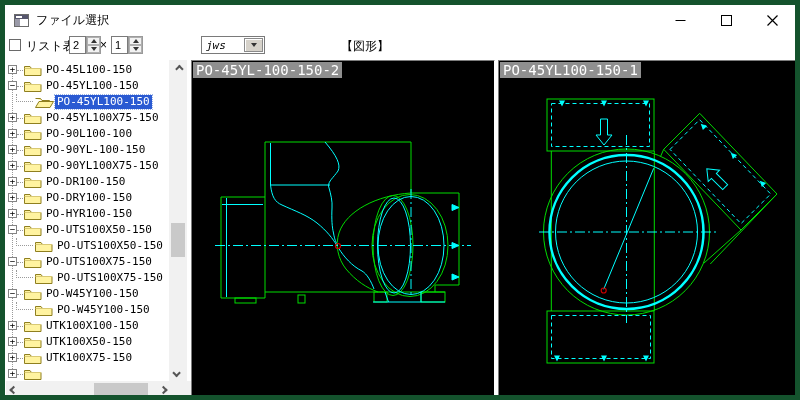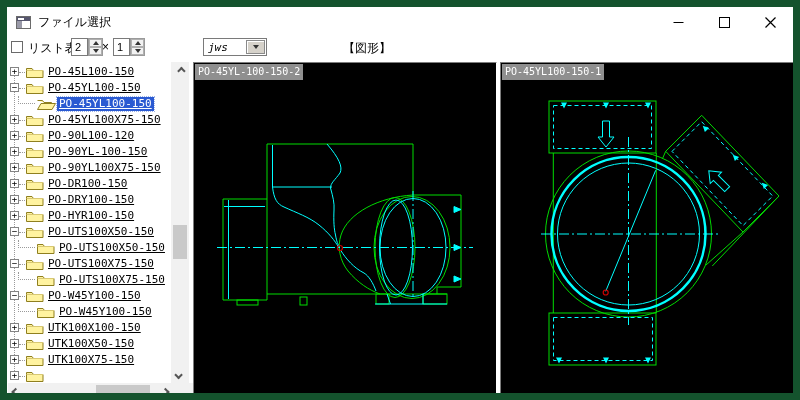--- a/index.html
+++ b/index.html
@@ -1,18 +1,18 @@
 <!DOCTYPE html>
 <html><head>
 <meta charset="utf-8">
 <style>
   html,body{margin:0;padding:0;background:#cfcfcf;}
   *{box-sizing:border-box;}
   .window{position:relative;width:800px;height:400px;background:#ffffff;
-    border:7px solid #14532d;overflow:hidden;
+    border:5px solid #14532d;overflow:hidden;
     font-family:"Liberation Sans", sans-serif;color:#000;}
   
   .titlebar{position:absolute;left:0;top:0;width:100%;height:30px;background:#fff;}
   .appicon{position:absolute;left:9px;top:8px;width:15px;height:13px;}
   .title{position:absolute;left:31px;top:7px;font-size:12px;line-height:16px;}
   .winbtns{position:absolute;right:0;top:0;height:30px;display:flex;}
   .wbtn{width:46px;height:30px;display:flex;align-items:center;justify-content:center;}
   
   .checkbox{position:absolute;left:4px;top:34px;width:12px;height:12px;background:#fff;border:1px solid #6a6a6a;}
   .cblabel{position:absolute;left:21px;top:33px;font-size:12px;}
@@ -34,42 +34,42 @@
   .trunk{position:absolute;left:6px;top:7px;height:306px;width:0;border-left:1px dotted #9a9a9a;}
   .trows{position:absolute;left:0;top:2px;width:185px;}
   .trow{position:relative;height:16px;}
   .exp{position:absolute;left:2px;top:3px;width:9px;height:9px;background:#fff;border:1px solid #848484;
     font-size:9px;line-height:7px;text-align:center;font-family:"DejaVu Sans Mono",monospace;}
   .hdots{position:absolute;left:11px;top:8px;width:6px;border-top:1px dotted #9a9a9a;}
   .lconn{position:absolute;left:10px;top:0;width:17px;height:8px;border-left:1px dotted #9a9a9a;border-bottom:1px dotted #9a9a9a;}
   .fico{position:absolute;left:17px;top:1px;width:20px;height:14px;}
   .fico.lv1{left:28px;}
   .tlabel{position:absolute;left:38px;top:1px;font-size:11px;line-height:14px;padding:0 2px;
-    font-family:"DejaVu Sans Mono",monospace;white-space:nowrap;text-decoration:underline;}
+    font-family:"DejaVu Sans Mono",monospace;white-space:nowrap;}
   .tlabel.lv1{left:49px;}
   .tlabel.sel{background:#2a5ad2;color:#fff;outline:1px dotted #9cb4e8;}
   
   .vscroll{position:absolute;left:163px;top:0;width:18px;height:321px;background:#f1f1f1;}
   .hscroll{position:absolute;left:0;top:321px;width:164px;height:17px;background:#f1f1f1;}
   .hcorner{position:absolute;left:164px;top:321px;width:21px;height:17px;background:#f1f1f1;}
   .sarrow{position:absolute;display:flex;align-items:center;justify-content:center;width:17px;height:17px;}
   .chev{display:inline-block;width:6px;height:6px;border-left:2px solid #555;border-bottom:2px solid #555;}
   .chev.u{transform:rotate(135deg) translate(-1px,-1px);}
   .chev.d{transform:rotate(-45deg) translate(-1px,-1px);}
   .chev.l{transform:rotate(45deg) translate(-1px,1px);}
   .chev.r{transform:rotate(-135deg) translate(-1px,1px);}
   .vthumb{position:absolute;left:2px;top:163px;width:14px;height:34px;background:#c9c9c9;}
   .hthumb{position:absolute;left:88px;top:2px;width:54px;height:13px;background:#c9c9c9;}
   
   .panel{position:absolute;top:55px;height:338px;background:#000;
     border-top:1px solid #7c7c7c;border-left:1px solid #7c7c7c;border-bottom:1px solid #fff;border-right:1px solid #fff;}
   .panel1{left:186px;width:304px;}
   .panel2{left:493px;width:304px;}
   .plabel{position:absolute;left:1px;top:1px;background:#8f8f8f;color:#fff;
-    font-family:"DejaVu Sans Mono",monospace;font-size:10px;line-height:16px;padding:0 3px;white-space:nowrap;}
+    font-family:"DejaVu Sans Mono",monospace;font-size:14px;line-height:16px;padding:0 3px;white-space:nowrap;}
   .panel svg{position:absolute;left:0;top:0;}
   .bottomstrip{position:absolute;left:0;top:393px;width:100%;height:7px;background:#e9e9e9;}
 </style>
 </head>
 <body>
 
 <div class="window">
 
   <div class="titlebar">
     <span class="appicon">
@@ -172,21 +172,21 @@
             </svg></span>
           <span class="tlabel">PO-45YL100X75-150</span>
         </div>
         <div class="trow">
           <span class="exp">+</span>
           <span class="hdots"></span>
           <span class="fico"><svg width="20" height="14" viewBox="0 0 20 14">
               <path d="M1.5,3.5 h5.5 l1.5,2 h9.5 v7 h-16.5 z" fill="#fff3a0" stroke="#8f7f1f"></path>
               <path d="M1.5,5.5 h16.5" stroke="#d8c873" fill="none"></path>
             </svg></span>
-          <span class="tlabel">PO-90L100-120</span>
+          <span class="tlabel">PO-90L100-100</span>
         </div>
         <div class="trow">
           <span class="exp">+</span>
           <span class="hdots"></span>
           <span class="fico"><svg width="20" height="14" viewBox="0 0 20 14">
               <path d="M1.5,3.5 h5.5 l1.5,2 h9.5 v7 h-16.5 z" fill="#fff3a0" stroke="#8f7f1f"></path>
               <path d="M1.5,5.5 h16.5" stroke="#d8c873" fill="none"></path>
             </svg></span>
           <span class="tlabel">PO-90YL-100-150</span>
         </div>

